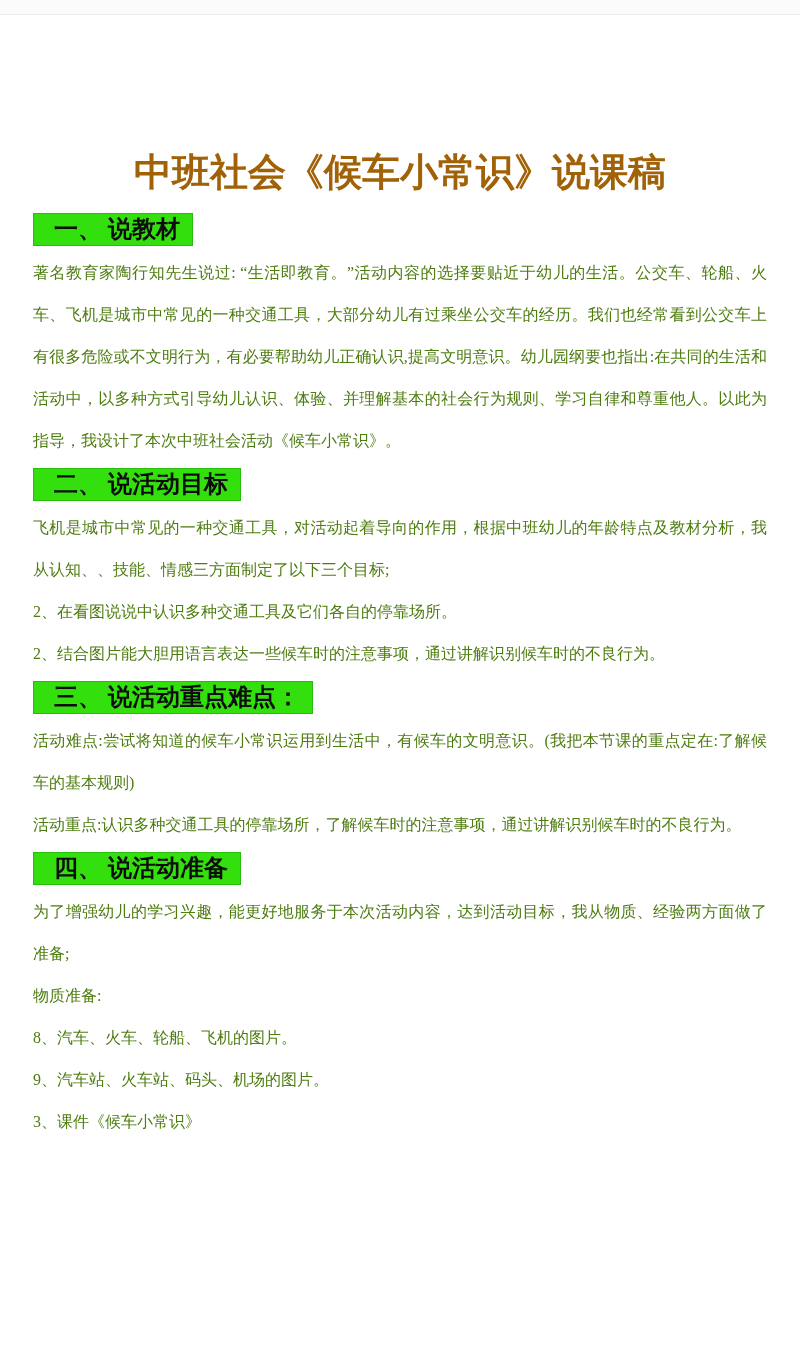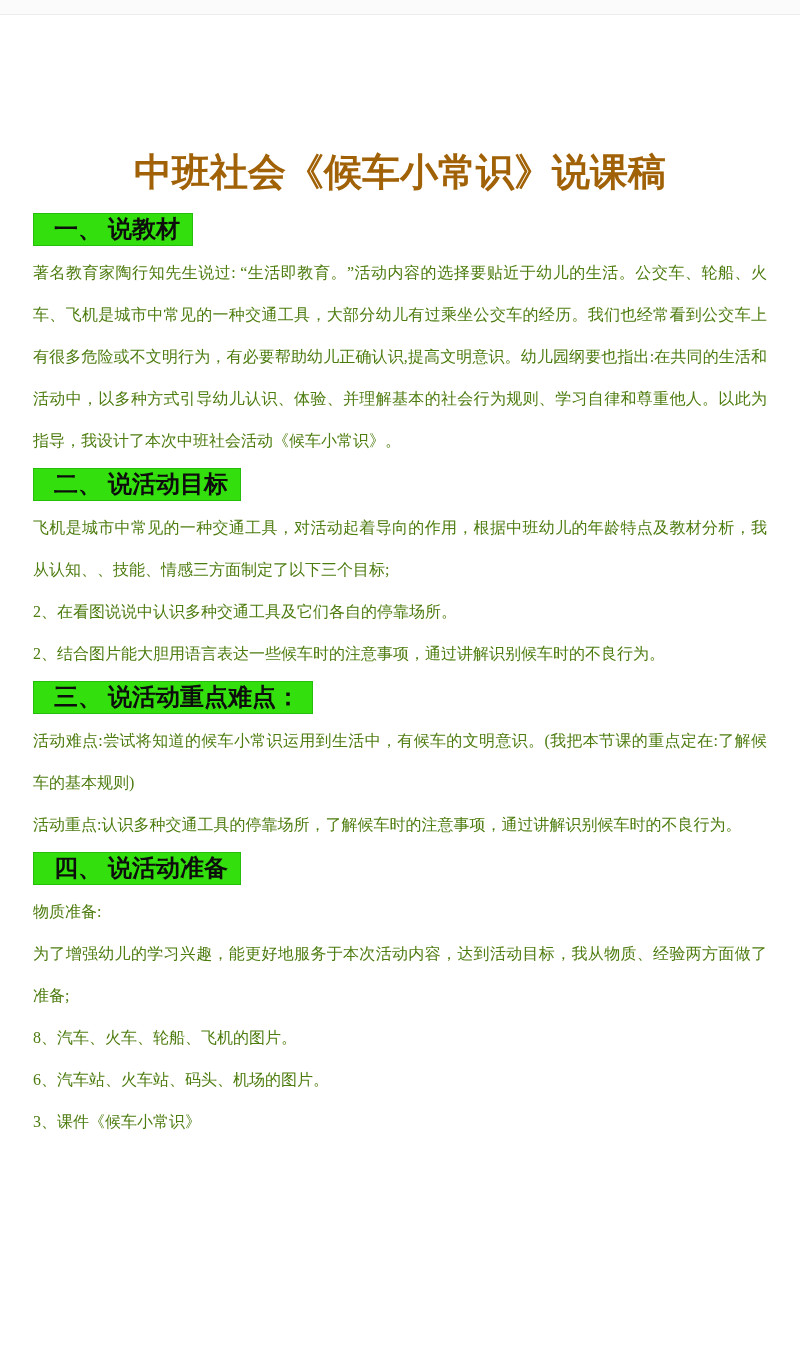--- a/index.html
+++ b/index.html
@@ -82,20 +82,20 @@
 
     <div class="section-heading-row">
       <span class="section-heading">三、 说活动重点难点：</span>
     </div>
     <p class="para">活动难点:尝试将知道的候车小常识运用到生活中，有候车的文明意识。(我把本节课的重点定在:了解候车的基本规则)</p>
     <p class="para">活动重点:认识多种交通工具的停靠场所，了解候车时的注意事项，通过讲解识别候车时的不良行为。</p>
 
     <div class="section-heading-row">
       <span class="section-heading">四、 说活动准备</span>
     </div>
+    <p class="para">为了增强幼儿的学习兴趣，能更好地服务于本次活动内容，达到活动目标，我从物质、经验两方面做了准备;</p>
     <p class="para">物质准备:</p>
-    <p class="para">为了增强幼儿的学习兴趣，能更好地服务于本次活动内容，达到活动目标，我从物质、经验两方面做了准备;</p>
     <p class="para">8、汽车、火车、轮船、飞机的图片。</p>
-    <p class="para">6、汽车站、火车站、码头、机场的图片。</p>
+    <p class="para">9、汽车站、火车站、码头、机场的图片。</p>
     <p class="para">3、课件《候车小常识》</p>
 
   </div>
 </div>
 
 </body></html>

